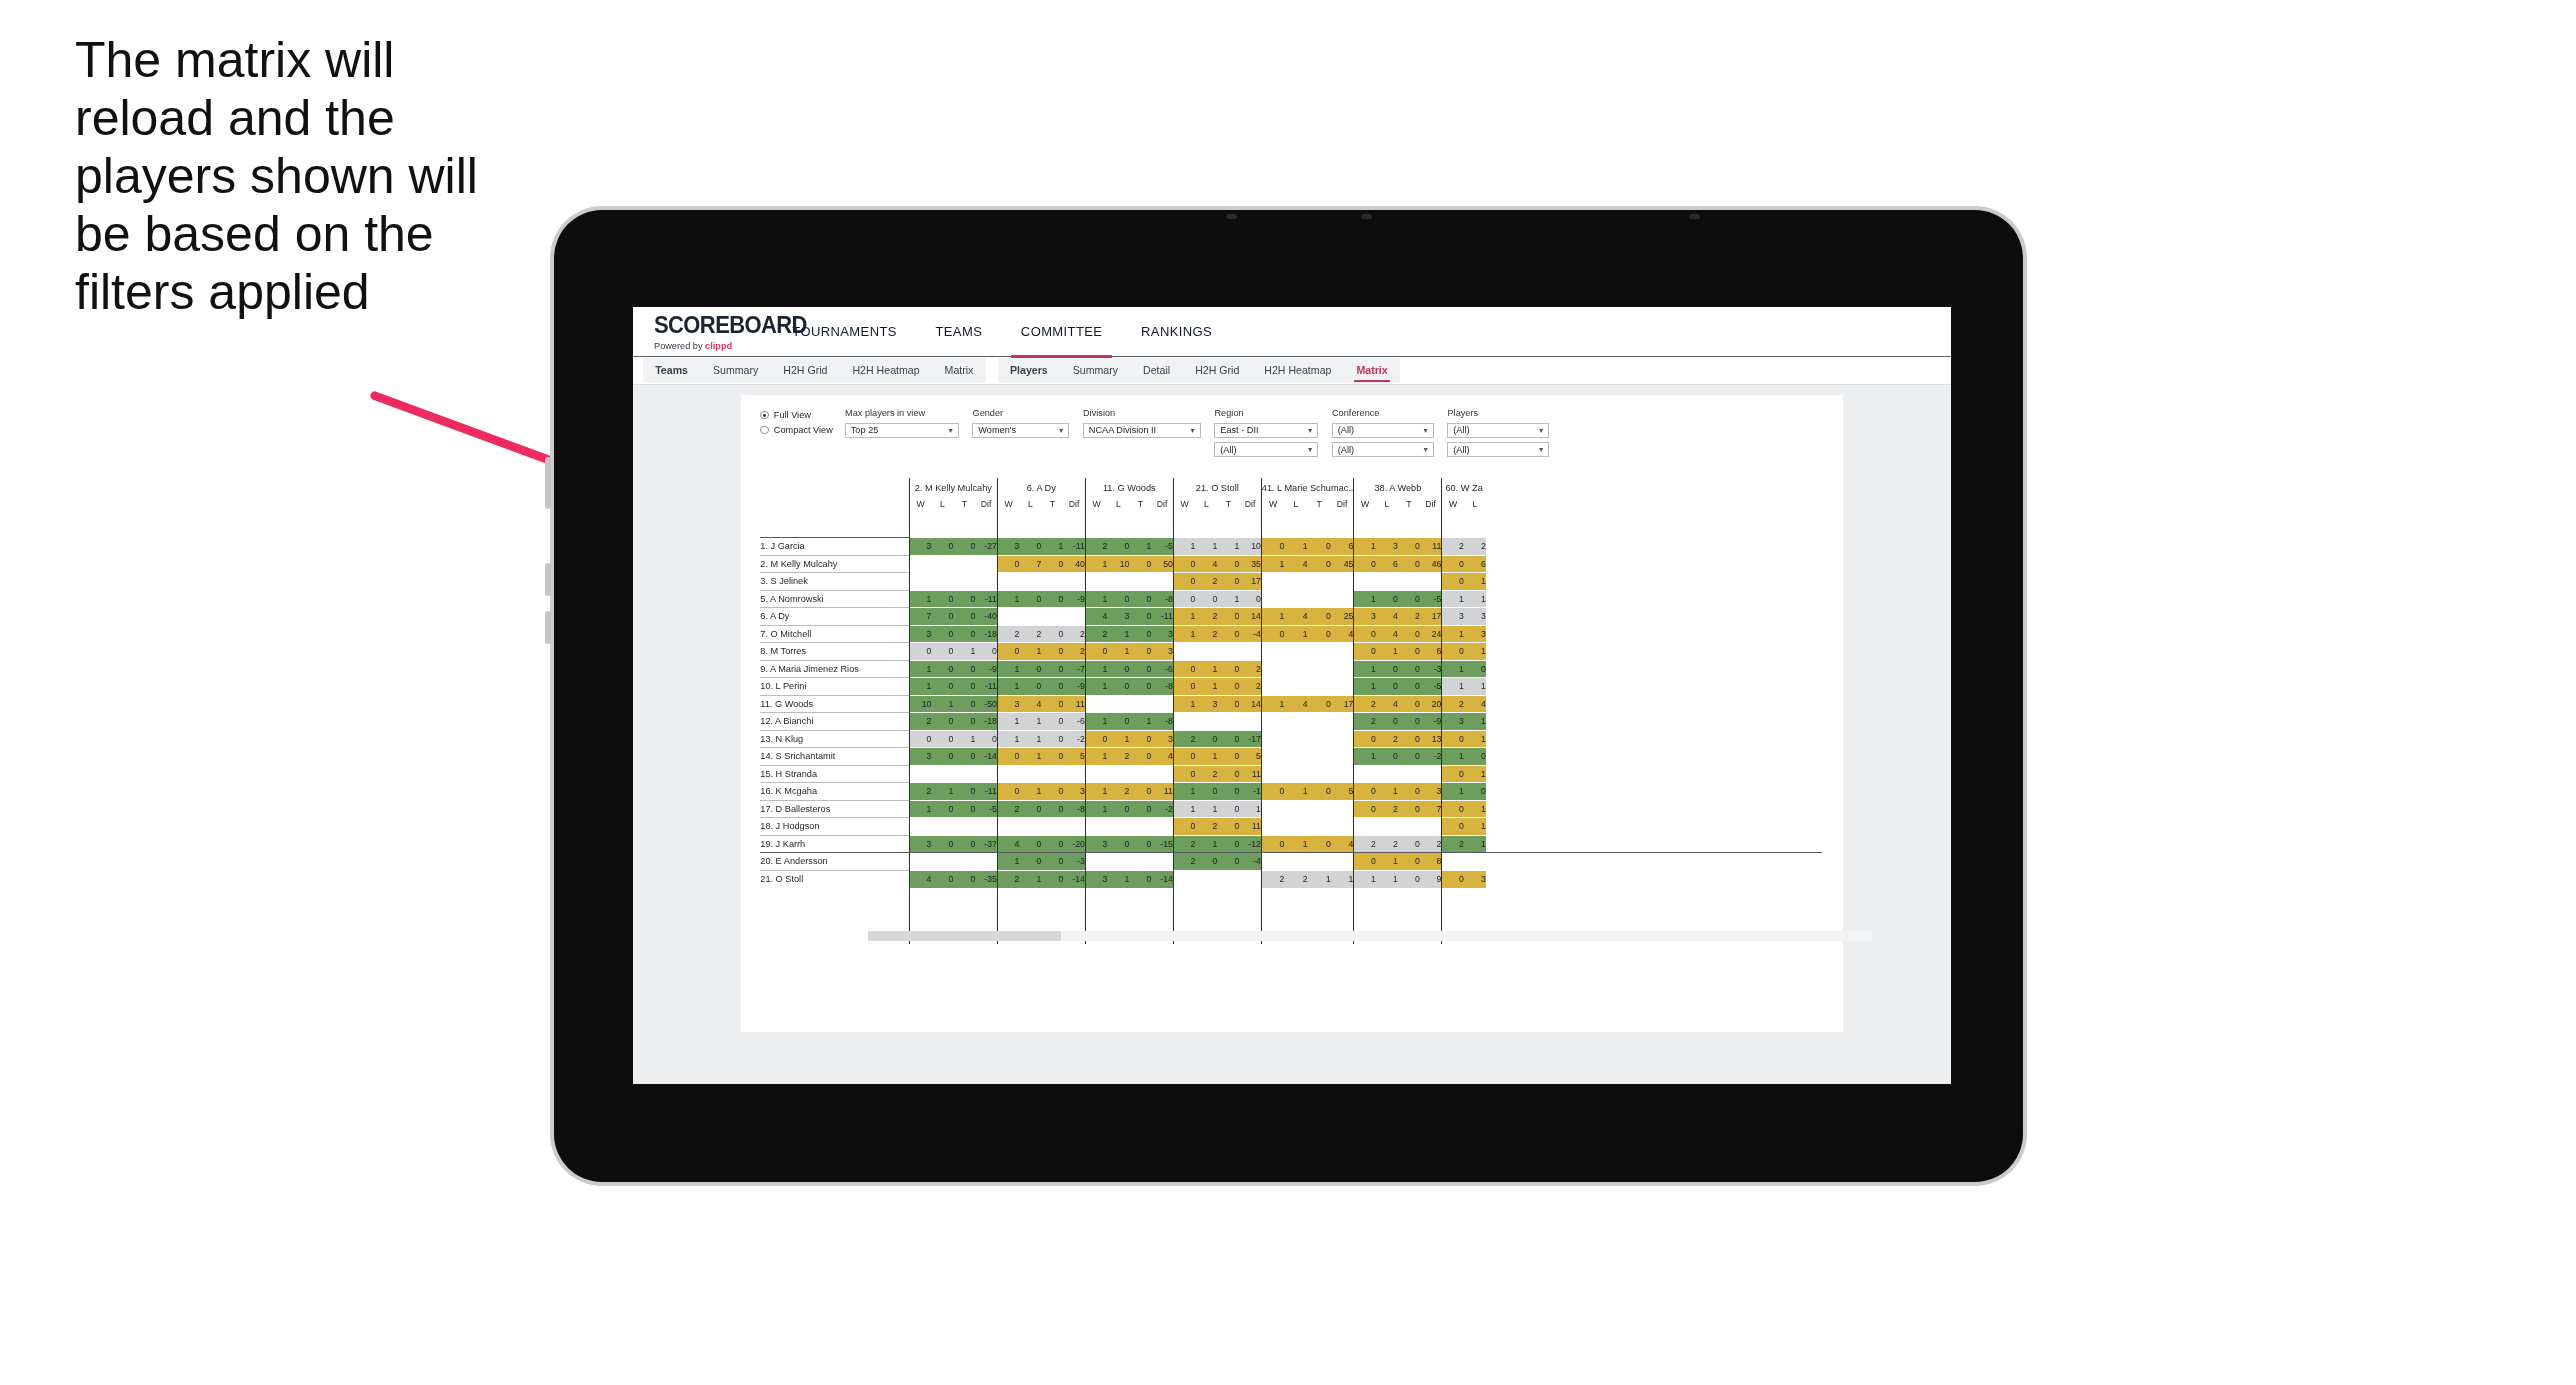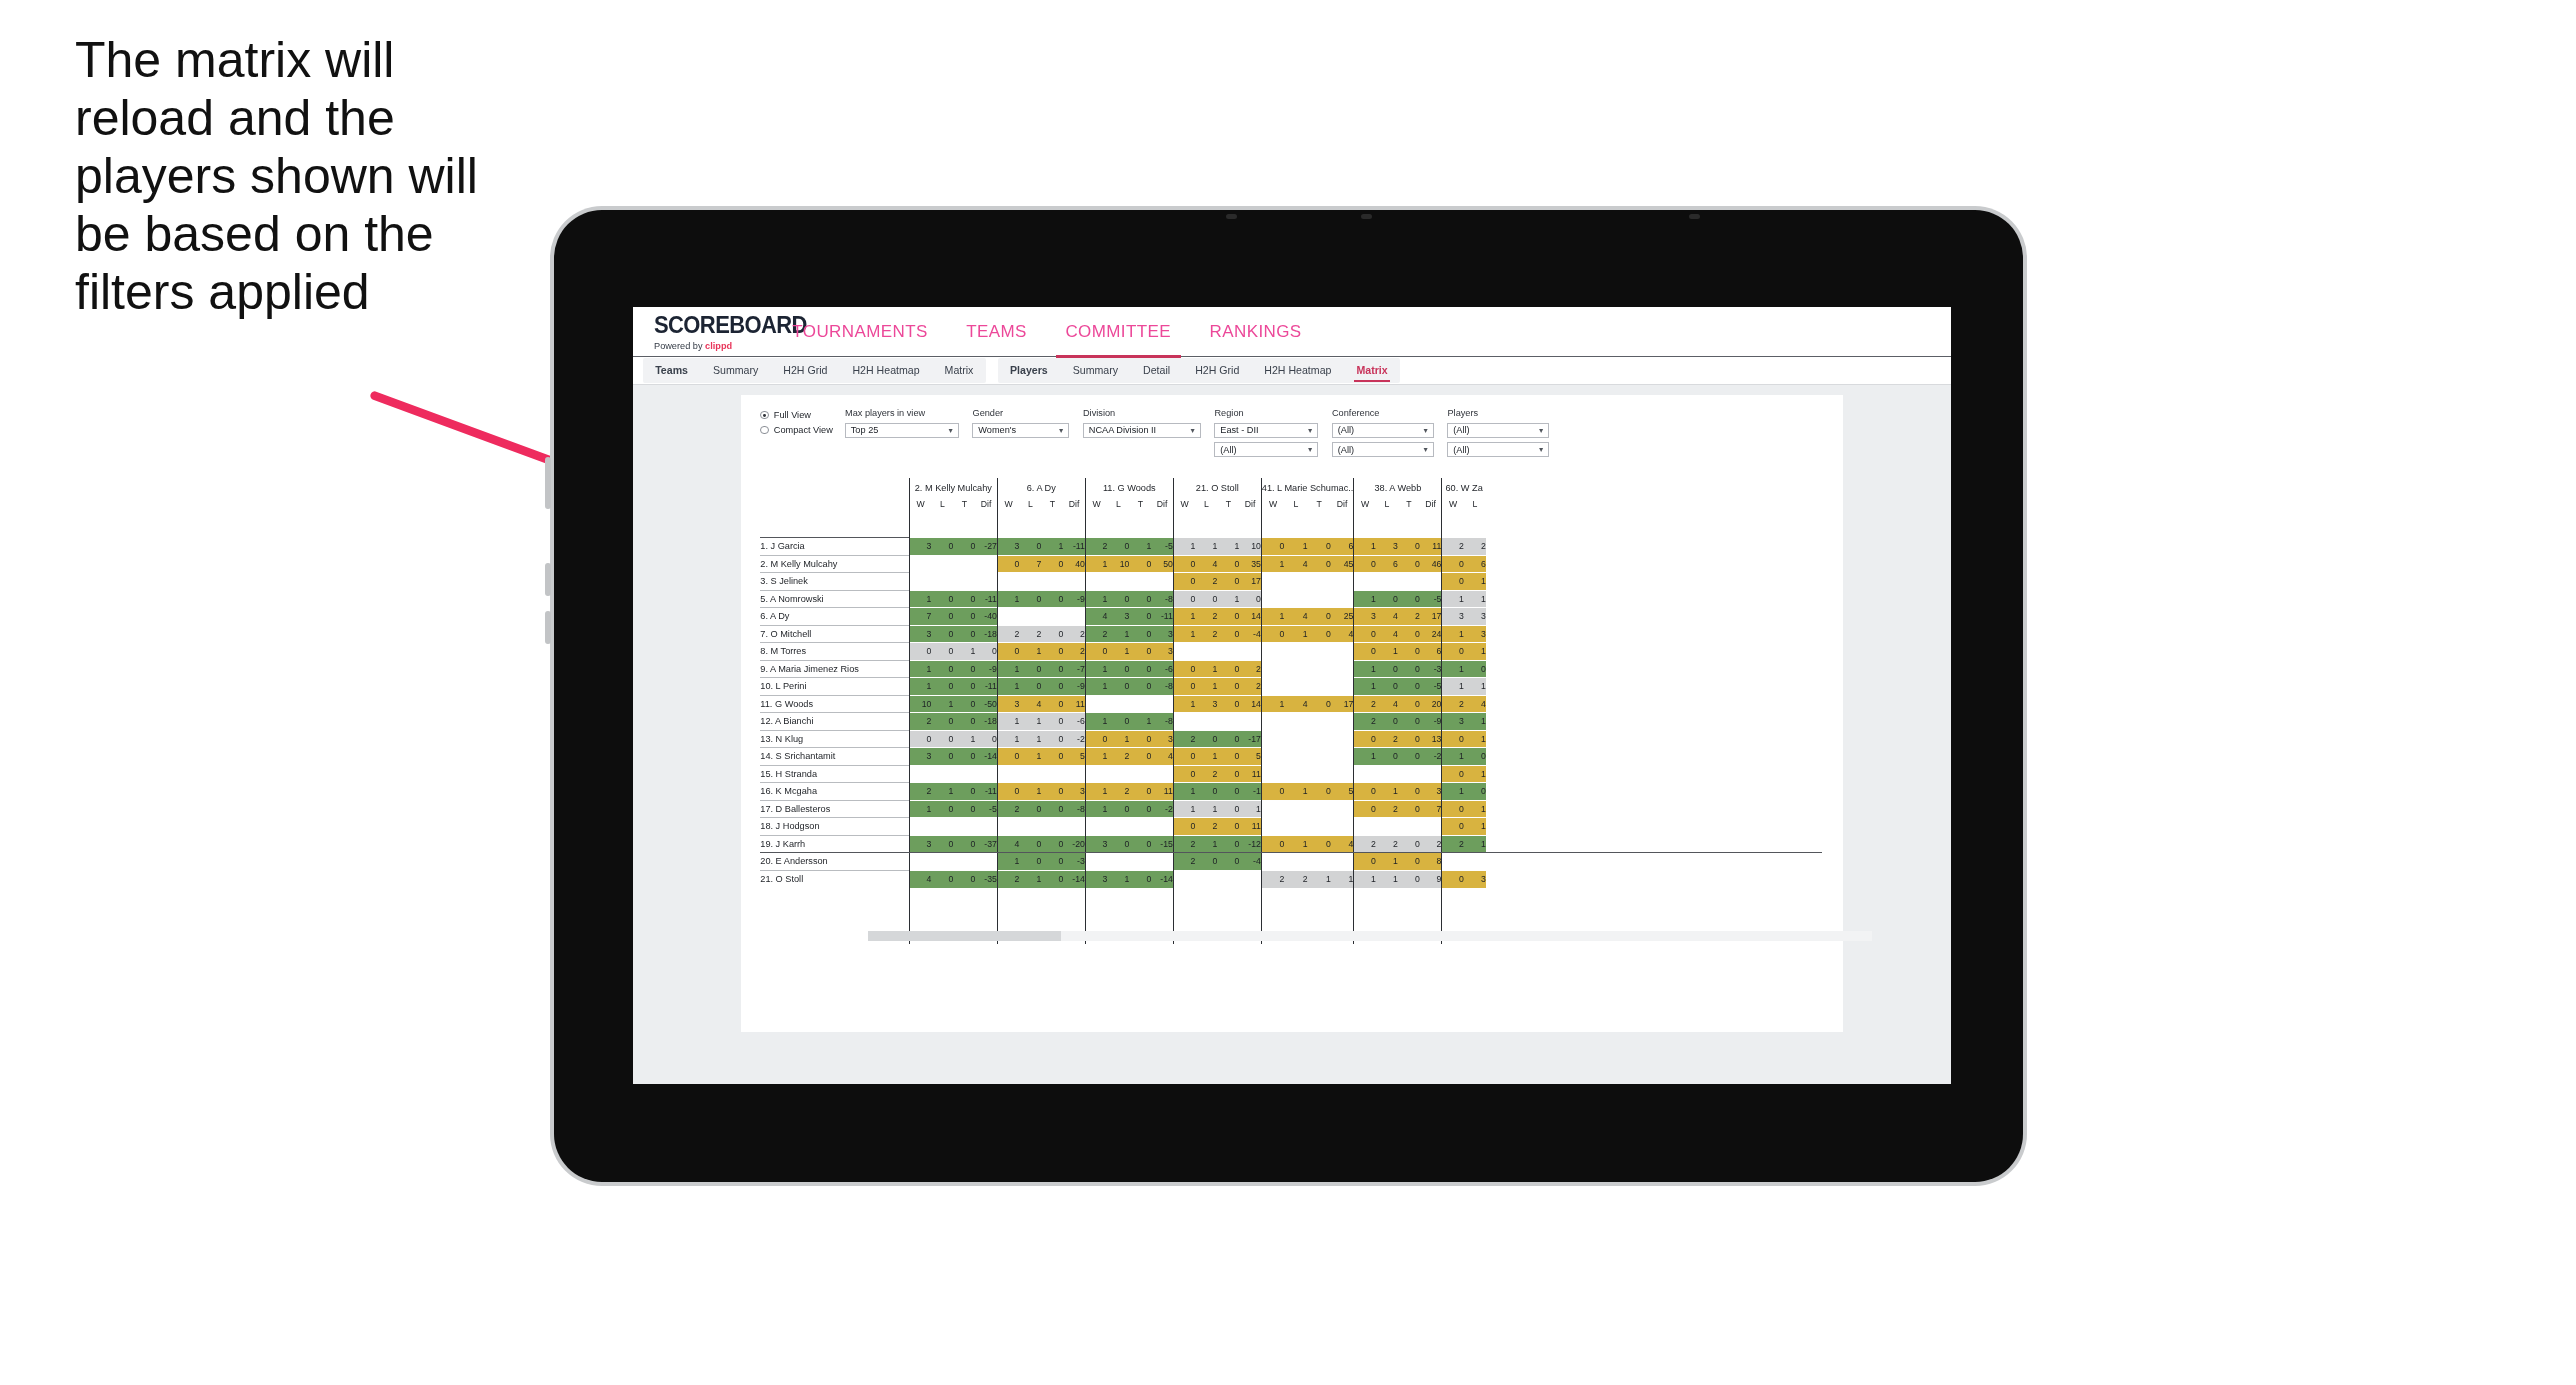--- a/index.html
+++ b/index.html
@@ -60,21 +60,21 @@
   }
   #brand { width:140px; display:flex; flex-direction:column; justify-content:center;
            padding-left:21px; }
   #brand-title { font-size:22px; font-weight:bold; letter-spacing:-0.6px;
                  color:#1c2433; font-family:"Liberation Sans", sans-serif;
                  transform:scaleY(1.12); transform-origin:left center; }
   #brand-sub { font-size:9.2px; color:#333a45; margin-top:3.9px; }
   #brand-sub b { color:#e8355a; font-weight:bold; }
   .topnav-item {
     display:flex; align-items:center; padding:0 19.3px;
-    font-size:17px; color:#ec4899; letter-spacing:0.4px;
+    font-size:13px; color:#0f172a; letter-spacing:0.4px;
     position:relative; cursor:pointer;
   }
   .topnav-item.active::after {
     content:""; position:absolute; left:9.7px; right:9.7px; bottom:-1.9px;
     height:2.9px; background:#c8335a;
   }
 
   
   #sub-nav {
     height:28px; background:#ffffff; display:flex; align-items:center;

